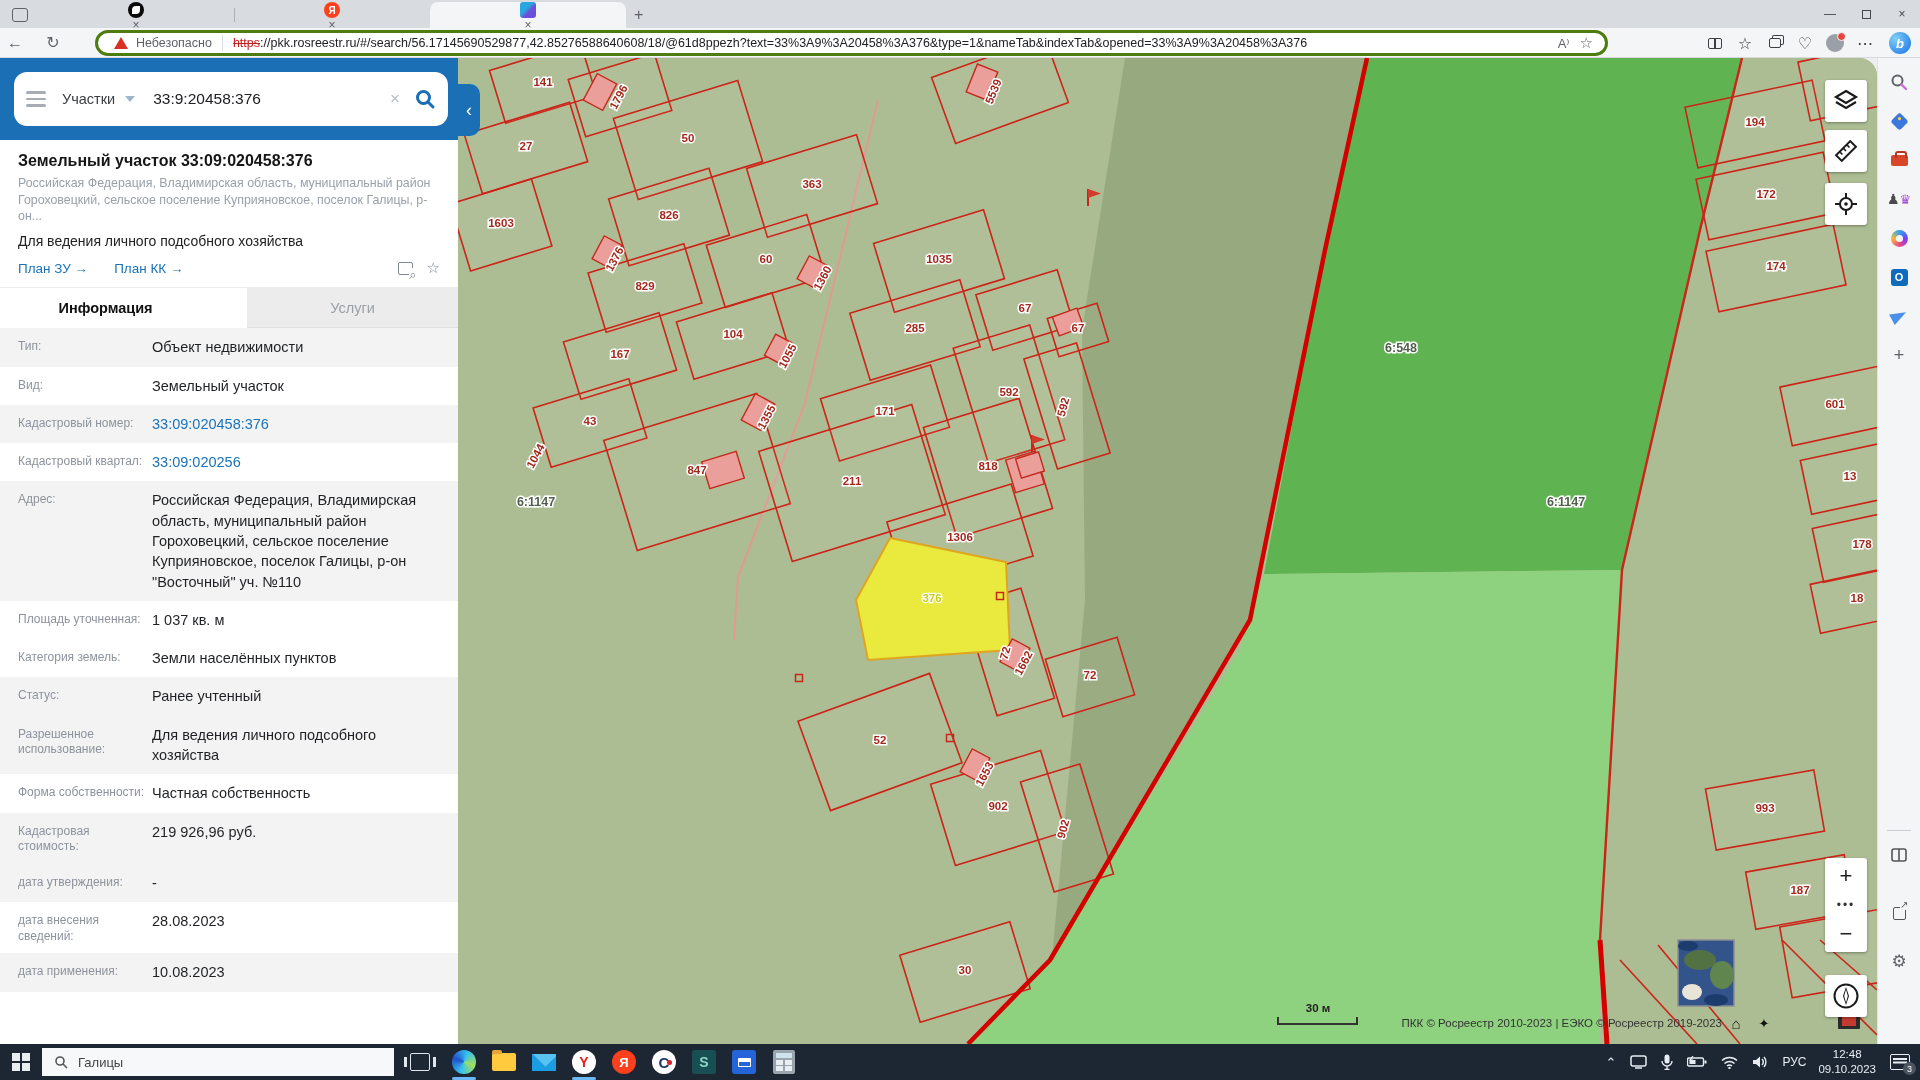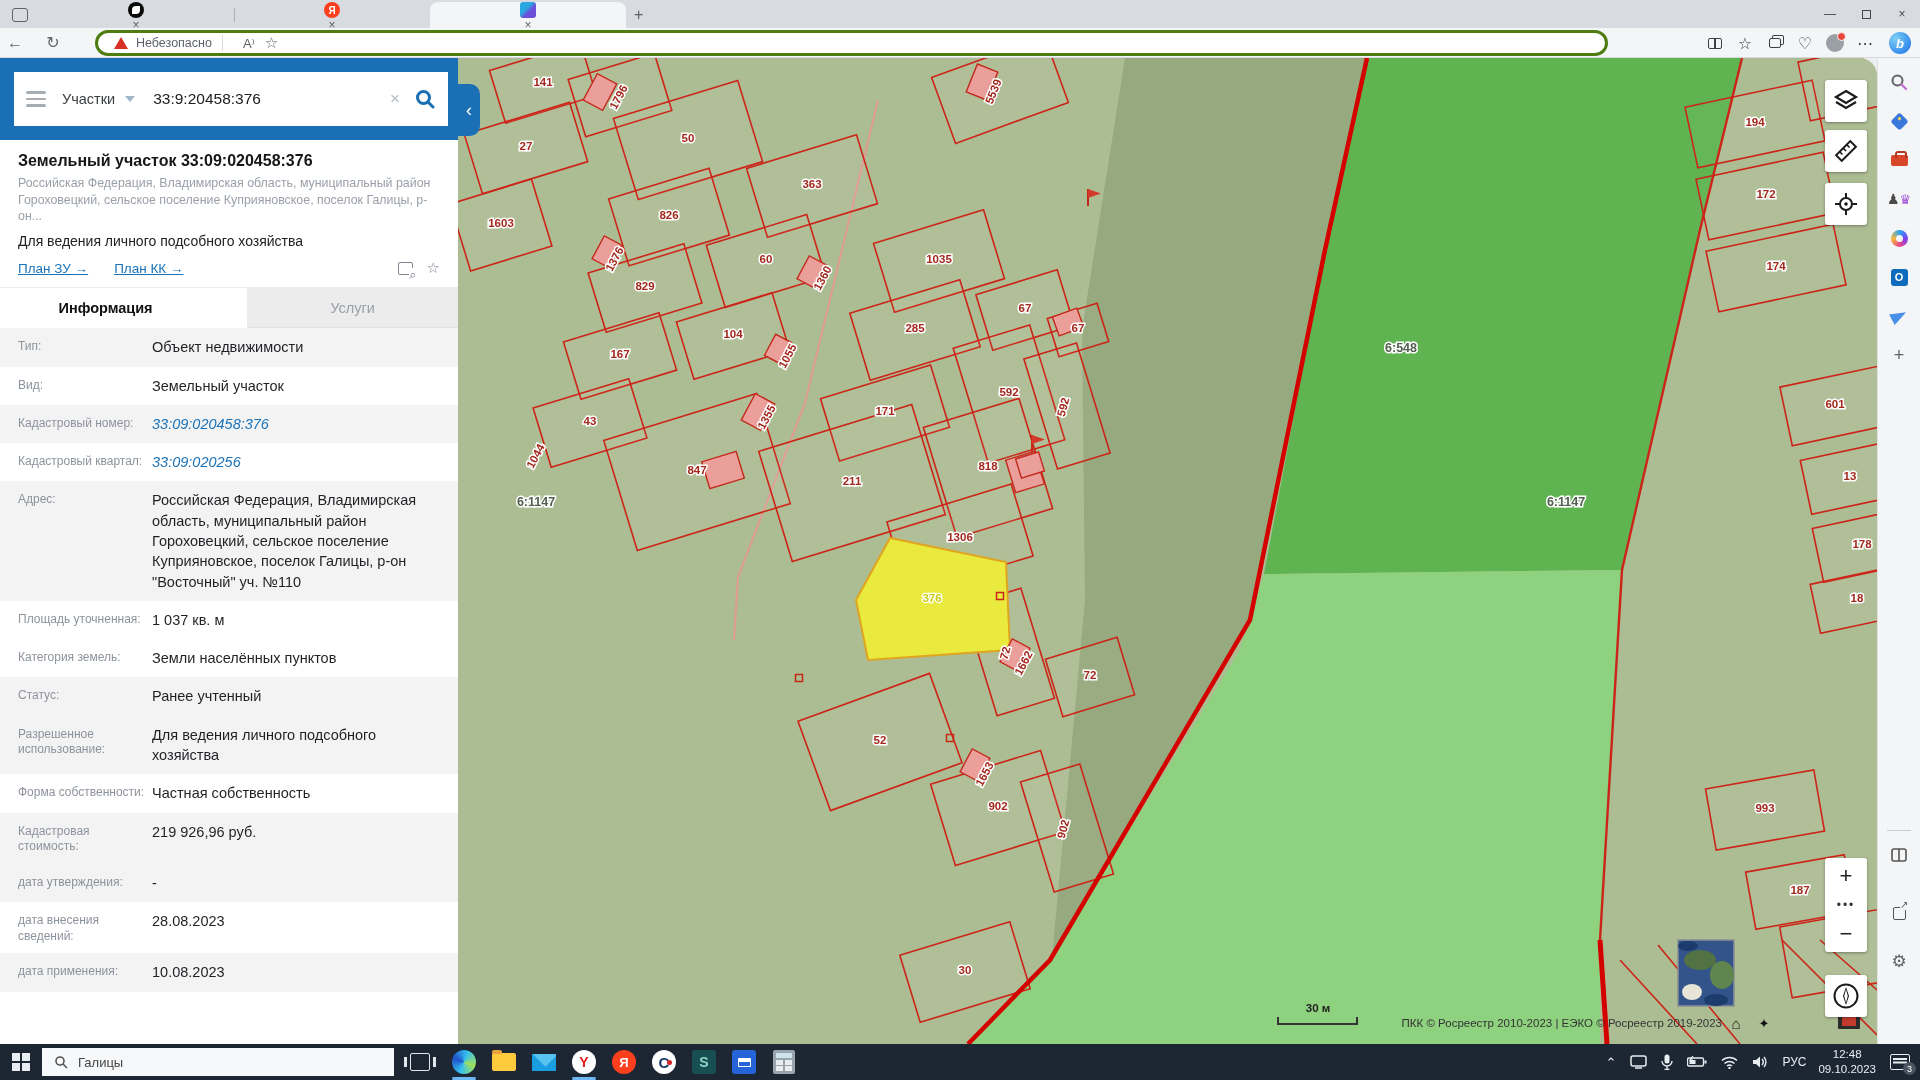--- a/index.html
+++ b/index.html
@@ -36,47 +36,47 @@
   .tbi{width:30px;height:26px;display:flex;align-items:center;justify-content:center;color:#3c4043;position:relative;}
   .splitic{width:14px;height:11px;border:1.5px solid #3c4043;border-radius:2px;position:relative;}
   .splitic:after{content:"";position:absolute;left:5px;top:0;bottom:0;width:1.5px;background:#3c4043;}
   .collic{width:12px;height:10px;border:1.5px solid #3c4043;border-radius:2px;position:relative;background:#f4f5f7;box-shadow:3px -3px 0 -1px #f4f5f7,3px -3px 0 0 #3c4043;}
   .avat{width:18px;height:18px;border-radius:50%;background:#9aa0a6;position:relative;}
   .avat:after{content:"";position:absolute;right:-2px;top:-2px;width:7px;height:7px;border-radius:50%;background:#e8463c;border:1.5px solid #f4f5f7;}
   .cop{width:22px;height:22px;border-radius:50%;background:radial-gradient(circle at 30% 30%,#7fd0f6,#1670e8);color:#fff;font-weight:bold;font-style:italic;display:flex;align-items:center;justify-content:center;font-size:13px;}
   
   .panel{position:absolute;left:0;top:58px;width:458px;height:986px;background:#fff;z-index:5;display:flex;flex-direction:column;}
   .searchwrap{background:#1a6fb5;padding:14px 10px 14px 14px;height:82px;flex:none;}
-  .searchbox{background:#fff;border-radius:0;height:54px;display:flex;align-items:center;padding:0 12px;}
+  .searchbox{background:#fff;border-radius:13px;height:54px;display:flex;align-items:center;padding:0 12px;}
   .burger{width:20px;display:flex;flex-direction:column;gap:4px;margin-right:16px;}
   .burger i{height:2.5px;background:#a7adb3;border-radius:2px;display:block;}
   .cat{font-size:14.5px;color:#3c4043;margin-right:10px;}
   .caret{width:0;height:0;border-left:5px solid transparent;border-right:5px solid transparent;border-top:6px solid #9fb6c9;margin-right:18px;}
   .query{font-size:15.5px;color:#202124;flex:1;}
   .clr{color:#b6bcc2;font-size:17px;margin-right:14px;}
   .collapse{position:absolute;left:458px;top:26px;width:22px;height:52px;background:#1a6fb5;border-radius:0 10px 10px 0;color:#fff;display:flex;align-items:center;justify-content:center;font-size:18px;}
   .card{padding:12px 18px 10px 18px;flex:none;border-bottom:1px solid #ececec;}
   .card h1{margin:0;font-size:16px;color:#161616;}
   .card .sub{font-size:12.4px;color:#9aa0a8;line-height:1.35;margin-top:5px;}
   .card .usage{font-size:14px;color:#222;margin-top:8px;}
   .linkrow{display:flex;align-items:center;margin-top:10px;}
-  .plink{color:#1a73b8;font-size:13.5px;margin-right:26px;text-decoration:underline;}
+  .plink{color:#1a73b8;font-size:13.5px;margin-right:26px;}
   .cicons{margin-left:auto;display:flex;gap:14px;color:#7f8790;font-size:15px;align-items:center;}
   .docsearch{width:15px;height:13px;border:1.5px solid #7f8790;border-radius:2px;position:relative;}
   .docsearch:after{content:"⌕";position:absolute;right:-5px;bottom:-7px;font-size:13px;color:#7f8790;background:#fff;line-height:1;}
   .ptabs{display:flex;flex:none;height:40px;gap:36px;}
   .ptab{flex:1;display:flex;align-items:center;justify-content:center;font-size:14.5px;}
   .ptab.on{background:#fff;color:#111;font-weight:bold;}
   .ptab.off{background:#ececec;color:#9aa0a6;border-bottom:1px solid #e0e0e0;}
   .frows{overflow:hidden;flex:1;}
   .frow{display:flex;padding:9px 0;}
   .frow.odd{background:#f3f3f4;}
   .flabel{width:152px;padding-left:18px;font-size:12px;color:#8d939c;flex:none;line-height:1.3;padding-top:2px;}
   .fvalue{flex:1;font-size:14.5px;color:#1f2124;padding-right:16px;line-height:1.4;}
-  .fvalue.link{color:#1a73b8;font-style:italic;}
+  .fvalue.link{color:#1a73b8;}
   
   .mapwrap{position:absolute;left:458px;top:58px;width:1419px;height:986px;border-radius:0 18px 0 0;overflow:hidden;background:#adbd93;}
   svg text.mlbl{font-family:"Liberation Sans",sans-serif;font-size:11.5px;font-weight:bold;fill:#a2281c;paint-order:stroke;stroke:#ffffff;stroke-width:3px;text-anchor:middle;}
   svg text.quarter{font-size:12.5px;fill:#51604e;}
   svg text.selected{fill:#c9cd14;stroke-width:2.5px;}
   svg text.mapsmall{font-family:"Liberation Sans",sans-serif;}
   .mapbtn{position:absolute;width:42px;height:42px;background:#fff;border-radius:3px;box-shadow:0 1px 3px rgba(0,0,0,.35);display:flex;align-items:center;justify-content:center;z-index:6;}
   .zstack{position:absolute;left:1825px;top:858px;width:42px;background:#fff;border-radius:3px;box-shadow:0 1px 3px rgba(0,0,0,.35);z-index:6;}
   .zstack div{height:36px;display:flex;align-items:center;justify-content:center;font-size:22px;color:#222;}
   .zstack .dots{height:22px;font-size:12px;letter-spacing:2px;color:#333;}
@@ -161,20 +161,21 @@
 </div>
 
 <div class="toolbar">
   <span class="navic">←</span>
   <span class="navic" style="margin-left:8px">↻</span>
 </div>
 <div class="addr" style="top:30px">
   <span class="warn-tri"></span>
   <span class="warn-txt">Небезопасно</span>
   <span class="sep"></span>
+  <span class="url"><span class="strike">https</span><span>://pkk.rosreestr.ru/#/search/56.17145690529877,42.85276588640608/18/@61d8ppezh?text=33%3A9%3A20458%3A376&amp;type=1&amp;nameTab&amp;indexTab&amp;opened=33%3A9%3A20458%3A376</span></span>
   <span class="aread">A⁾</span>
   <span class="star">☆</span>
 </div>
 <div class="tbicons">
   <div class="tbi">
       <span class="splitic"></span>
     </div>
   <div class="tbi">☆</div>
   <div class="tbi">
       <span class="collic"></span>

